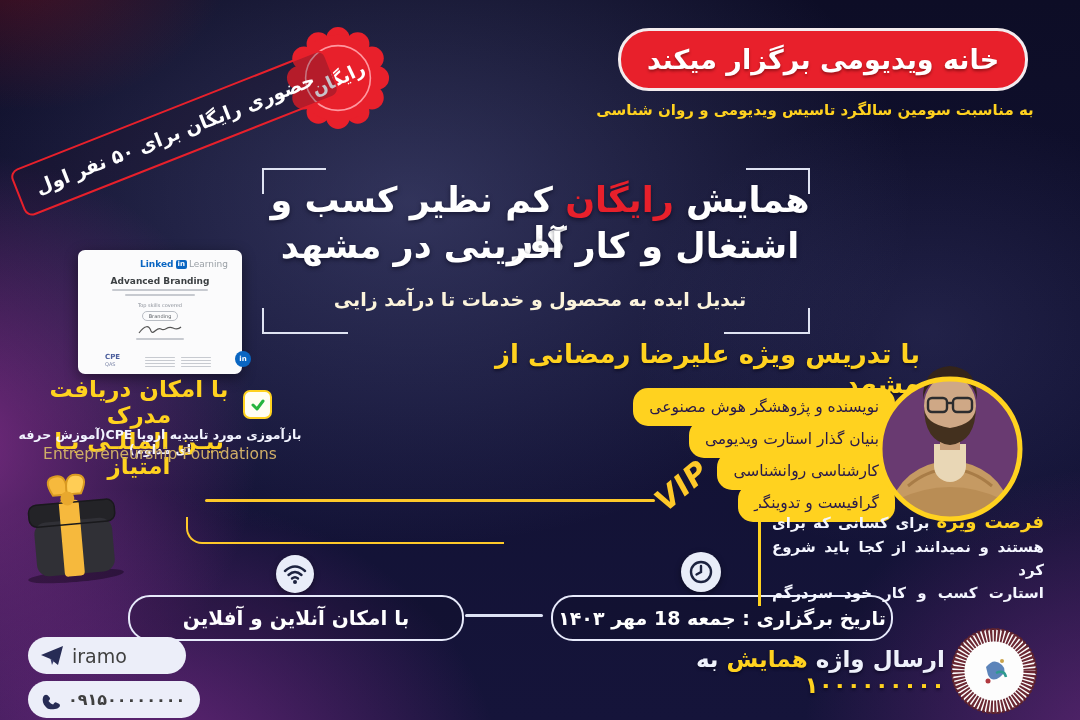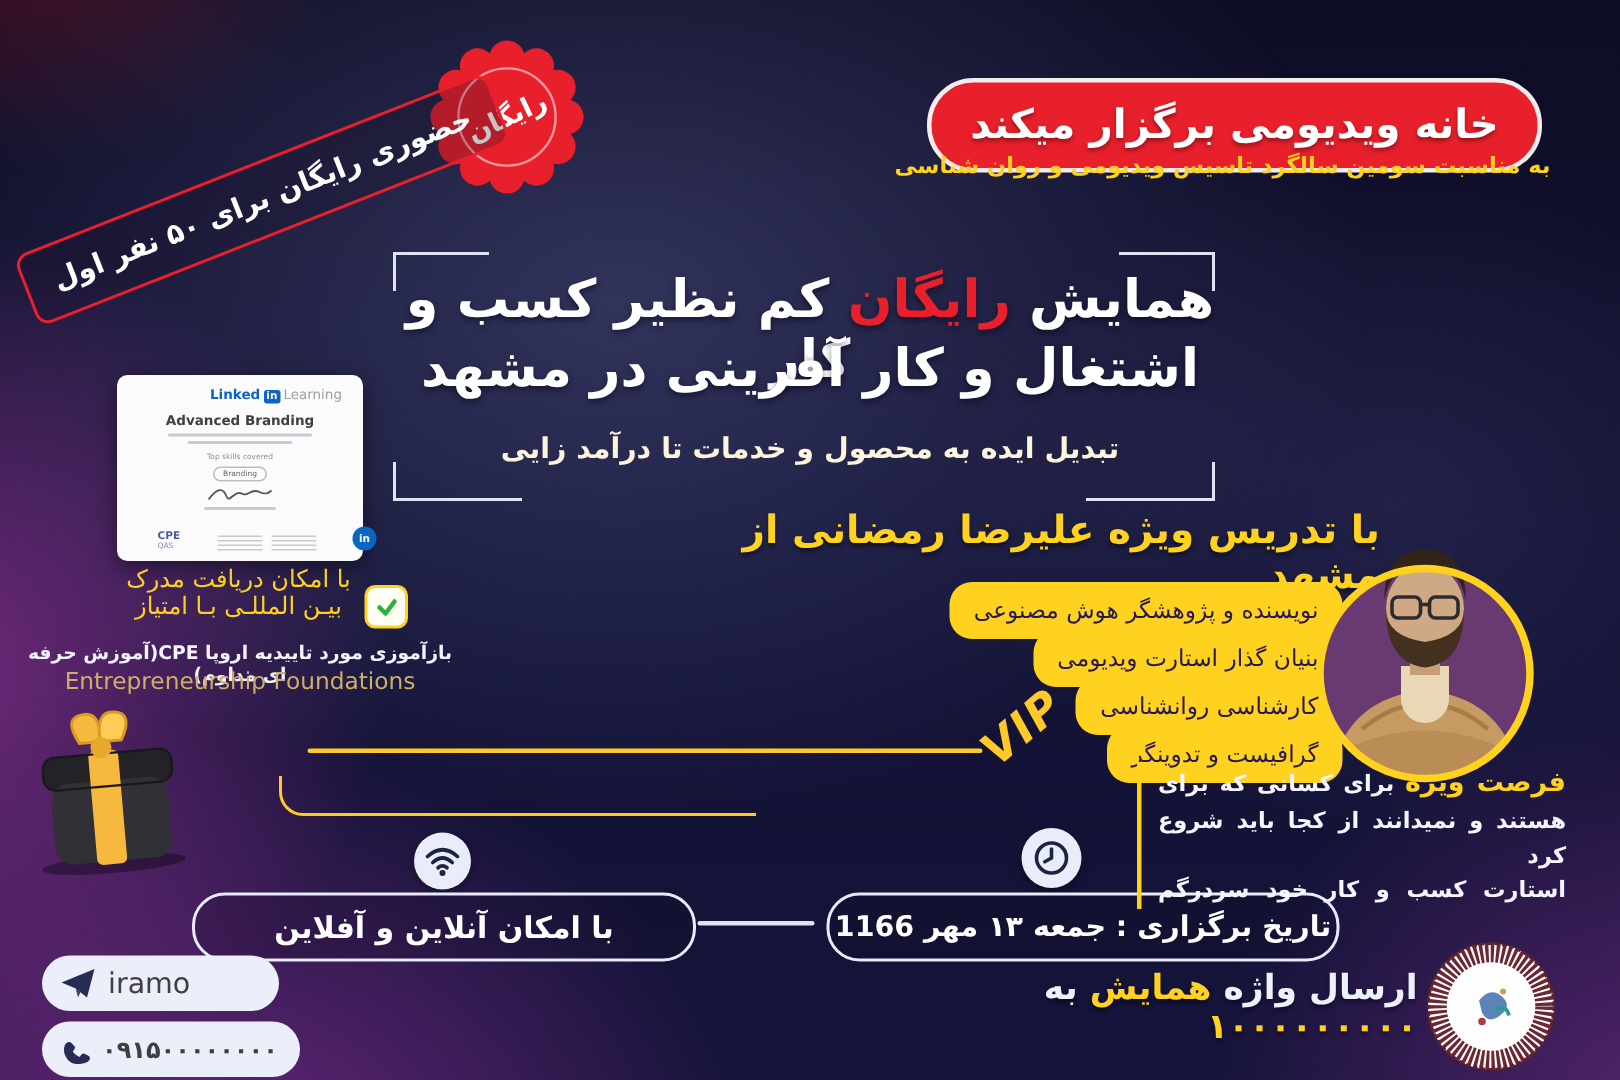--- a/index.html
+++ b/index.html
@@ -25,21 +25,21 @@
     transform:rotate(-25deg);}
   
   .ribbon{left:6px;top:108px;width:334px;height:46px;transform:rotate(-21.5deg);
     border:2.5px solid #e8202b;border-radius:9px;background:rgba(28,14,40,.25);
     display:flex;align-items:center;justify-content:center;color:#fff;
     font-size:19px;font-weight:bold;}
 
   
   .org-pill{left:618px;top:28px;width:404px;height:57px;background:#e8202b;
     border:3px solid #f3ecee;border-radius:31px;display:flex;align-items:center;justify-content:center;
-    color:#fff;font-size:27px;font-weight:bold;text-shadow:0 2px 3px rgba(60,0,0,.45);margin-top:24px;}
+    color:#fff;font-size:27px;font-weight:bold;text-shadow:0 2px 3px rgba(60,0,0,.45);}
   .org-sub{left:595px;top:99px;width:440px;text-align:center;color:#ffd21f;
     font-size:15px;font-weight:bold;line-height:1.55;}
 
   
   .frame{left:262px;top:168px;width:548px;height:166px;}
   .corner{position:absolute;width:62px;height:24px;border:0 solid #dfe3f2;}
   .c-tl{left:0;top:0;border-top-width:2.5px;border-left-width:2.5px;}
   .c-tr{right:0;top:0;border-top-width:2.5px;border-right-width:2.5px;}
   .c-bl{left:0;bottom:0;width:84px;border-bottom-width:2.5px;border-left-width:2.5px;}
   .c-br{right:0;bottom:0;width:84px;border-bottom-width:2.5px;border-right-width:2.5px;}
@@ -82,22 +82,22 @@
   .cert-sig{margin-top:2px;}
   .cert-bottom{width:100%;display:flex;align-items:flex-end;justify-content:space-between;margin-top:auto;margin-left:36px;}
   .cpe{font-size:7px;font-weight:bold;color:#4a5d9c;line-height:1;}
   .qas{font-size:5px;color:#7c86a8;}
   .cert-cols{display:flex;gap:6px;}
   .ccol{width:30px;}
   .ccol div{height:1.5px;background:#c7cad0;margin-top:1.5px;border-radius:1px;}
   .inbadge{width:16px;height:16px;border-radius:50%;background:#0a66c2;color:#fff;
     font-size:7px;font-weight:bold;display:flex;align-items:center;justify-content:center;}
 
-  .cert-cap{left:44px;top:377px;width:230px;text-align:center;color:#ffd21f;
-    font-size:16px;font-weight:normal;line-height:1.12;}
+  .cert-cap{left:24px;top:377px;width:230px;text-align:center;color:#ffd21f;
+    font-size:23px;font-weight:bold;line-height:1.12;}
   .check{left:243px;top:390px;width:25px;height:25px;background:#fffef2;border:2.5px solid #ffd21f;
     border-radius:7px;display:flex;align-items:center;justify-content:center;}
   .cert-note{left:14px;top:427px;width:292px;text-align:center;color:#f2f4ff;
     font-size:12.5px;font-weight:bold;}
   .cert-en{left:14px;top:445px;width:292px;text-align:center;color:#cfae67;font-size:15.5px;}
 
   
   .gift{left:12px;top:472px;transform:rotate(-5deg);}
   .vip-topline{left:205px;top:499px;width:450px;height:2.5px;background:#fec929;border-radius:2px;}
   .vip-word{left:652px;top:468px;color:#fec929;font-size:30px;font-weight:bold;font-style:italic;
@@ -297,21 +297,21 @@
     </svg>
   </div>
   <div class="abs pill-outline online-pill rtl">با امکان آنلاین و آفلاین</div>
   <div class="abs connector"></div>
   <div class="abs icon-circle clock-c">
     <svg width="26" height="26" viewBox="0 0 26 26">
       <circle cx="13" cy="13" r="10" fill="none" stroke="#1d2340" stroke-width="2.4"></circle>
       <path d="M13 7 L13 13 L8.5 15.5" fill="none" stroke="#1d2340" stroke-width="2.4" stroke-linecap="round"></path>
     </svg>
   </div>
-  <div class="abs pill-outline date-pill rtl">تاریخ برگزاری : جمعه ۱۳ مهر 1166</div>
+  <div class="abs pill-outline date-pill rtl">تاریخ برگزاری : جمعه 18 مهر ۱۴۰۳</div>
 
   <div class="abs contact-pill tg-pill">
     <svg width="24" height="22" viewBox="0 0 24 22">
       <path d="M1 10 L23 1 L18 20 L10.5 14 Z" fill="#272c55"></path>
       <path d="M10.5 14 L12 20 L14 15.6" fill="#3c4170"></path>
     </svg>
     <span>iramo</span>
   </div>
   <div class="abs contact-pill ph-pill">
     <svg width="20" height="20" viewBox="0 0 48 48">

